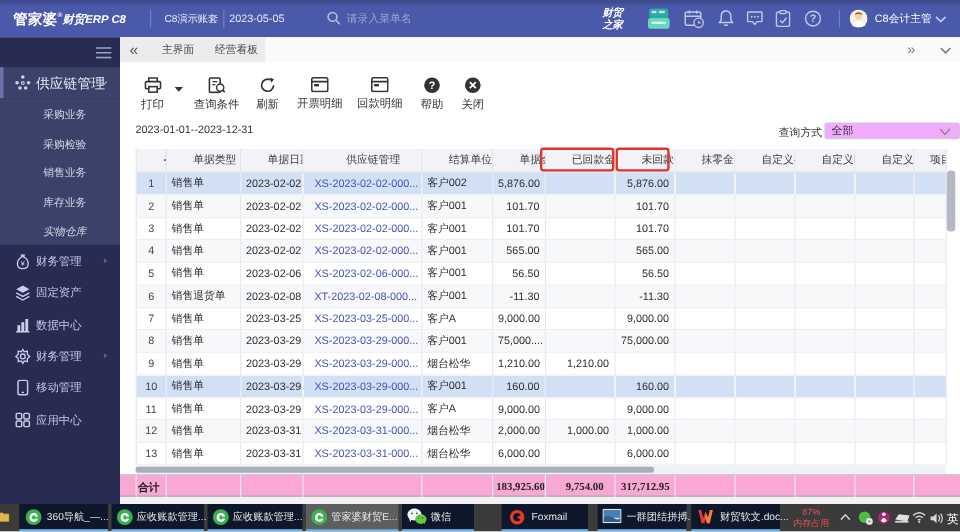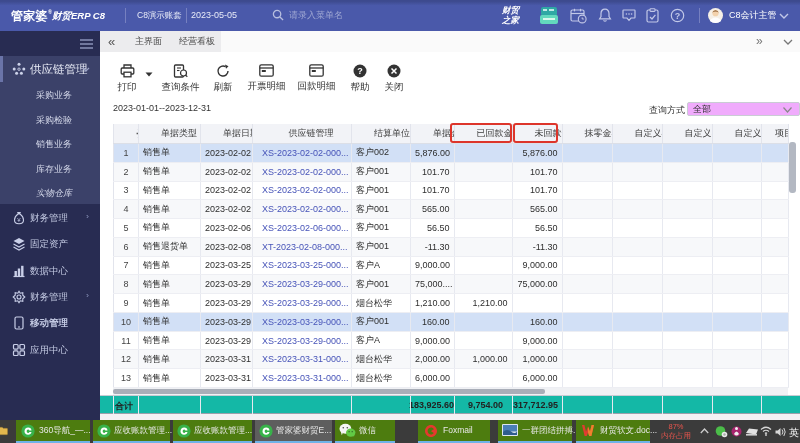--- a/index.html
+++ b/index.html
@@ -42,21 +42,21 @@
 td.r { text-align:right; }
 td.link { color:#4653b8; padding-left:9px; }
 tr.sel td { background:#d2e0f6; }
 tr.alt td { background:#f7f8fa; }
 
 
 .redbox { position:absolute; border:2px solid #dd352b; border-radius:3px; }
 
 
 #taskbar { left:0; top:420px; width:800px; height:23px; background:#3b3b3b; }
-.task { position:absolute; top:0; height:20.5px; background:#4d7c0f; color:#e8e8e8; font-size:8.5px; }
+.task { position:absolute; top:0; height:20.5px; background:#0f172a; color:#e8e8e8; font-size:8.5px; }
 .task .tt { position:absolute; top:5px; white-space:nowrap; overflow:hidden; }
 .task .strip { position:absolute; left:0; bottom:-2.5px; width:100%; height:2.5px; background:#6fb3e8; }
 </style>
 </head>
 <body>
 
 <div class="abs" id="topbar">
   <div class="abs" style="left:11px;top:8px;color:#fff;font-size:12px;font-weight:bold;letter-spacing:0.3px;">管家婆<span style="font-size:5.5px;vertical-align:6px;">®</span></div>
   <div class="abs" style="left:52px;top:10px;color:#fff;font-size:9.5px;font-weight:bold;font-style:italic;">财贸ERP C8</div>
   <div class="tb-div" style="left:125px;"></div>
@@ -191,21 +191,21 @@
     <span class="txt">数据中心</span>
   </div>
   <div class="sb-item" style="top:252.9px;">
     <svg class="ico" viewBox="0 0 14 14">
         <circle cx="7" cy="7" r="2" fill="none" stroke="#c9cfe8" stroke-width="1.1"></circle>
         <path d="M7 1.2 L8.2 3.2 L10.8 2.6 L10.8 5.2 L12.8 7 L10.8 8.8 L10.8 11.4 L8.2 10.8 L7 12.8 L5.8 10.8 L3.2 11.4 L3.2 8.8 L1.2 7 L3.2 5.2 L3.2 2.6 L5.8 3.2 Z" fill="none" stroke="#c9cfe8" stroke-width="1.1"></path>
       </svg>
     <span class="txt">财务管理</span>
       <span class="arr">›</span>
   </div>
-  <div class="sb-item" style="top:279.2px;font-weight:bold;">
+  <div class="sb-item" style="top:279.2px;">
     <svg class="ico" viewBox="0 0 14 14">
         <rect x="3" y="1" width="8" height="12" rx="1.5" fill="none" stroke="#c9cfe8" stroke-width="1.2"></rect>
         <line x1="6" y1="11" x2="8" y2="11" stroke="#c9cfe8" stroke-width="1.2"></line>
       </svg>
     <span class="txt">移动管理</span>
   </div>
   <div class="sb-item" style="top:305.5px;">
     <svg class="ico" viewBox="0 0 14 14">
         <rect x="1.5" y="1.5" width="4.6" height="4.6" rx="1" fill="none" stroke="#c9cfe8" stroke-width="1.2"></rect>
         <rect x="7.9" y="1.5" width="4.6" height="4.6" rx="1" fill="none" stroke="#c9cfe8" stroke-width="1.2"></rect>
@@ -540,21 +540,21 @@
           <td></td>
           <td></td>
         </tr>
 </tbody>
 </table>
 </div>
 
 <div class="abs" style="left:113px;top:387.5px;width:675px;height:7px;background:#f0f1f4;"></div>
 <div class="abs" style="left:113px;top:389px;width:432px;height:4.5px;background:#a9aeb8;border-radius:2px;"></div>
 
-<div class="abs" style="left:100px;top:394.5px;width:700px;height:19px;background:#14b8a6;border-top:1px solid #c8ccd4;border-bottom:1px solid #9aa0ab;">
+<div class="abs" style="left:100px;top:394.5px;width:700px;height:19px;background:#f9a8d4;border-top:1px solid #c8ccd4;border-bottom:1px solid #9aa0ab;font-family:Liberation Serif, serif;">
   <span class="abs" style="left:15px;top:4px;font-size:9px;font-weight:bold;color:#222;">合计</span>
   <span class="abs" style="left:280px;top:4px;width:74px;text-align:right;font-size:9px;font-weight:bold;color:#222;overflow:hidden;">183,925.60</span>
   <span class="abs" style="left:330px;top:4px;width:73px;text-align:right;font-size:9px;font-weight:bold;color:#222;">9,754.00</span>
   <span class="abs" style="left:385px;top:4px;width:73px;text-align:right;font-size:9px;font-weight:bold;color:#222;">317,712.95</span>
   <i class="abs" style="left:13px;top:0;width:1px;height:18px;background:#e7e9f0;"></i>
     <i class="abs" style="left:38px;top:0;width:1px;height:18px;background:#e7e9f0;"></i>
     <i class="abs" style="left:100px;top:0;width:1px;height:18px;background:#e7e9f0;"></i>
     <i class="abs" style="left:152px;top:0;width:1px;height:18px;background:#e7e9f0;"></i>
     <i class="abs" style="left:251px;top:0;width:1px;height:18px;background:#e7e9f0;"></i>
     <i class="abs" style="left:310px;top:0;width:1px;height:18px;background:#e7e9f0;"></i>

